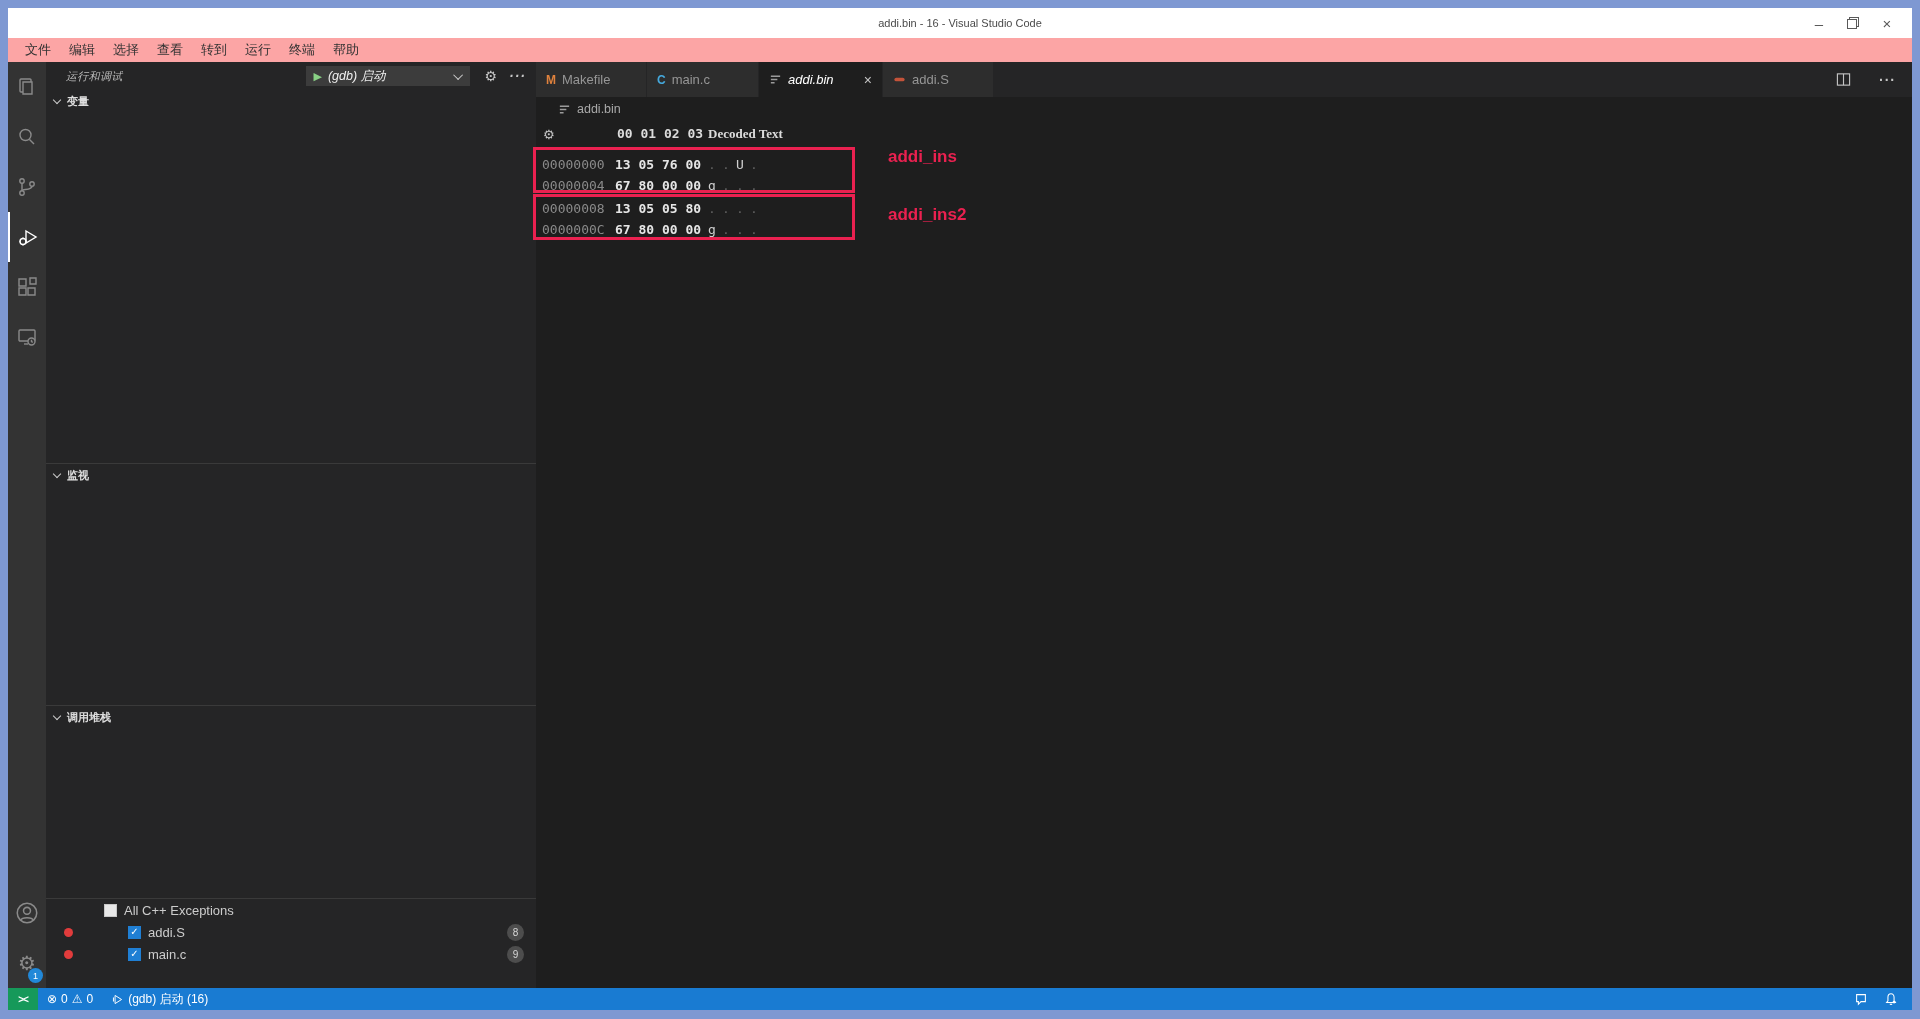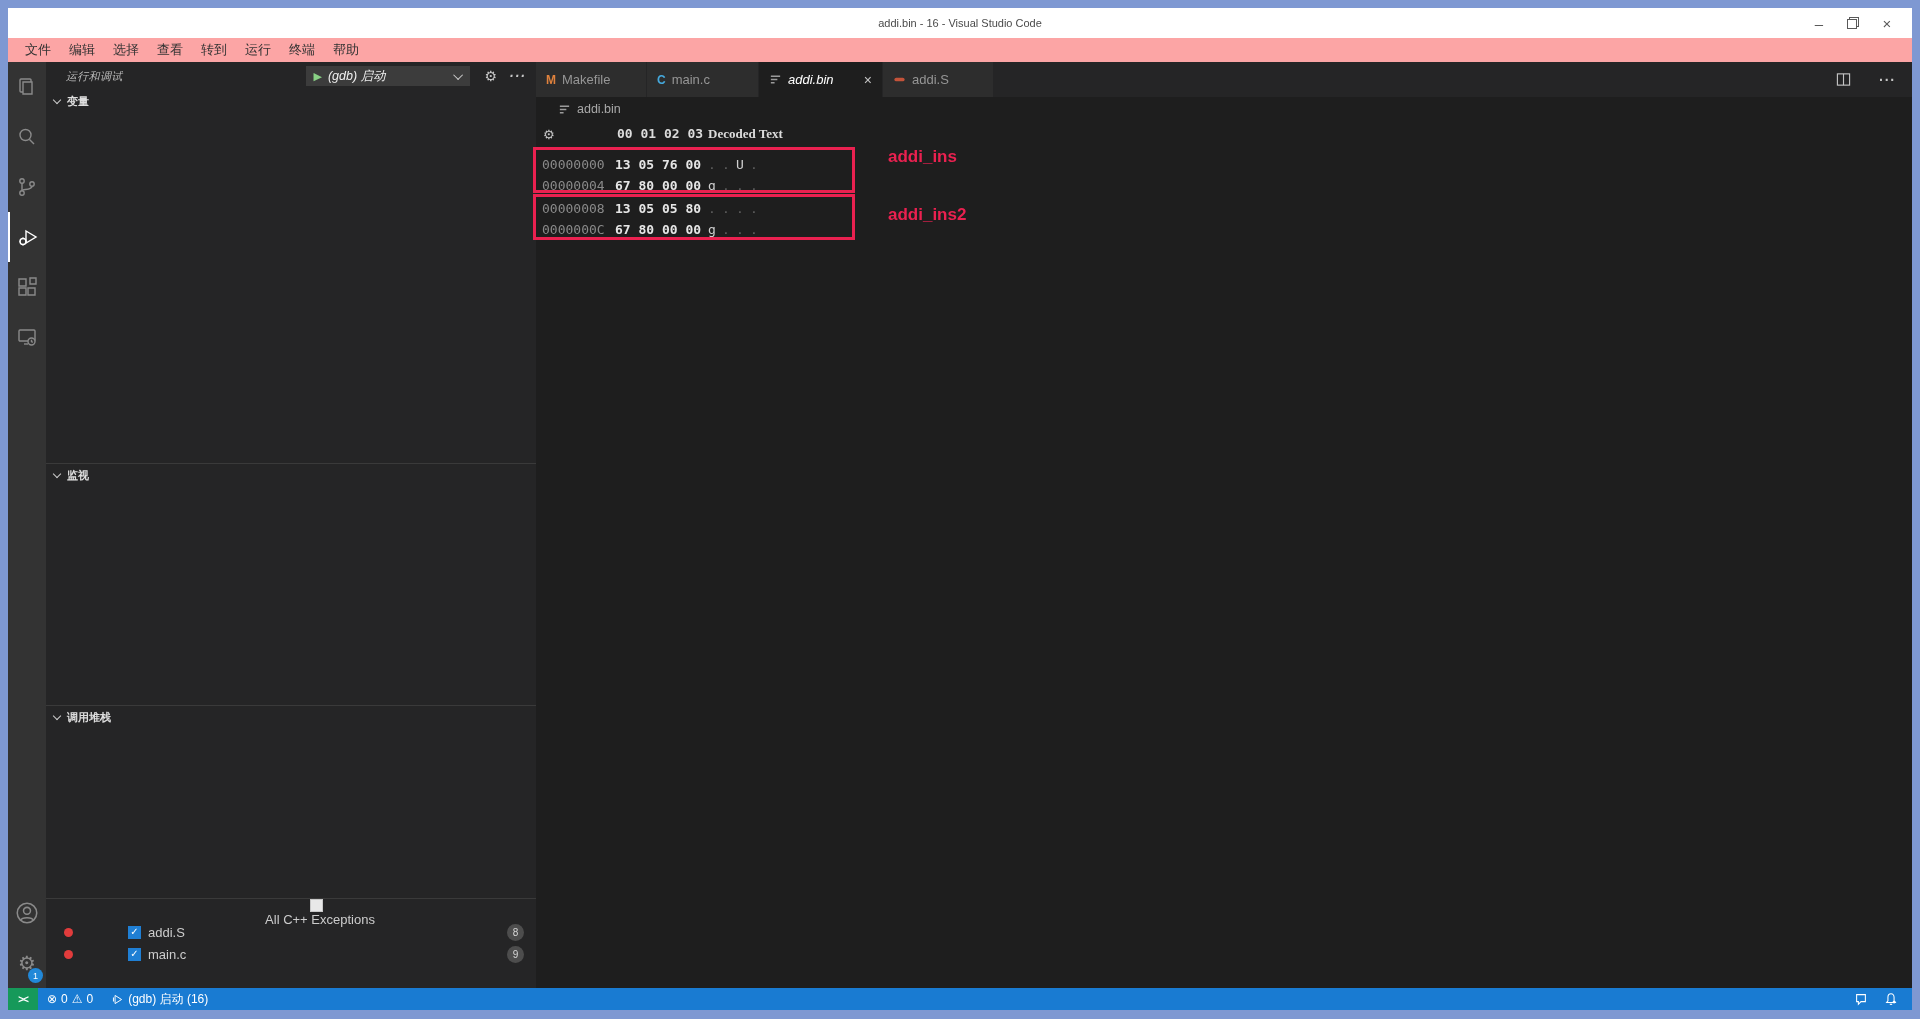--- a/index.html
+++ b/index.html
@@ -243,21 +243,21 @@
             <span class="sec-label">监视</span>
           </div>
         </div>
         <div class="section sec-callstack">
           <div class="sec-header">
             <span class="sec-chev"></span>
             <span class="sec-label">调用堆栈</span>
           </div>
         </div>
         <div class="section sec-breakpoints">
-          <div class="bp-row" style="padding-left:58px;flex-direction:column;">
+          <div class="bp-row" style="padding-left:58px;">
             <span class="cb unchecked"></span>
             <span>All C++ Exceptions</span>
           </div>
           <div class="bp-row" style="padding-left:82px;">
             <span class="bp-dot"></span>
             <span class="cb checked">✓</span>
             <span>addi.S</span>
             <span class="bp-badge">8</span>
           </div>
           <div class="bp-row" style="padding-left:82px;">

